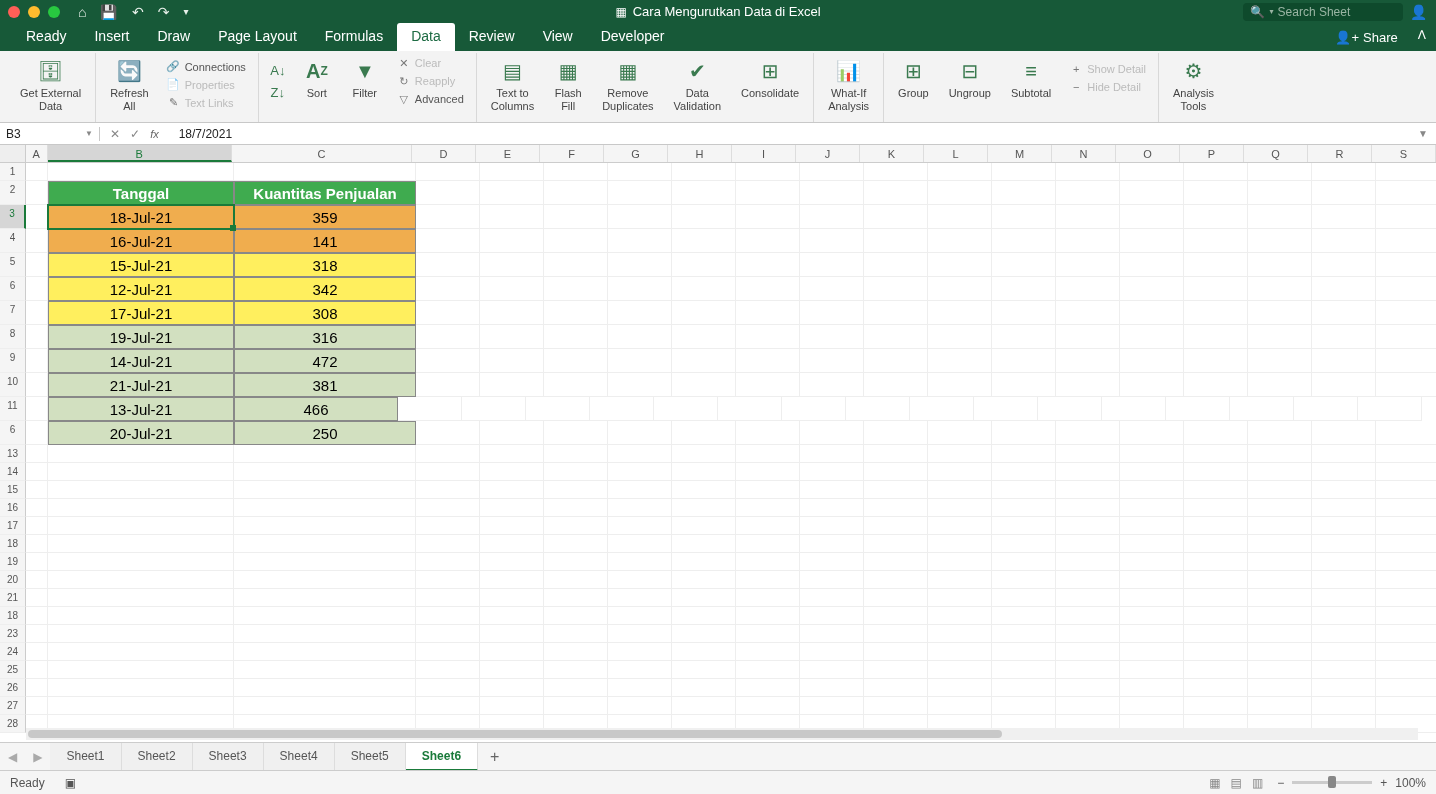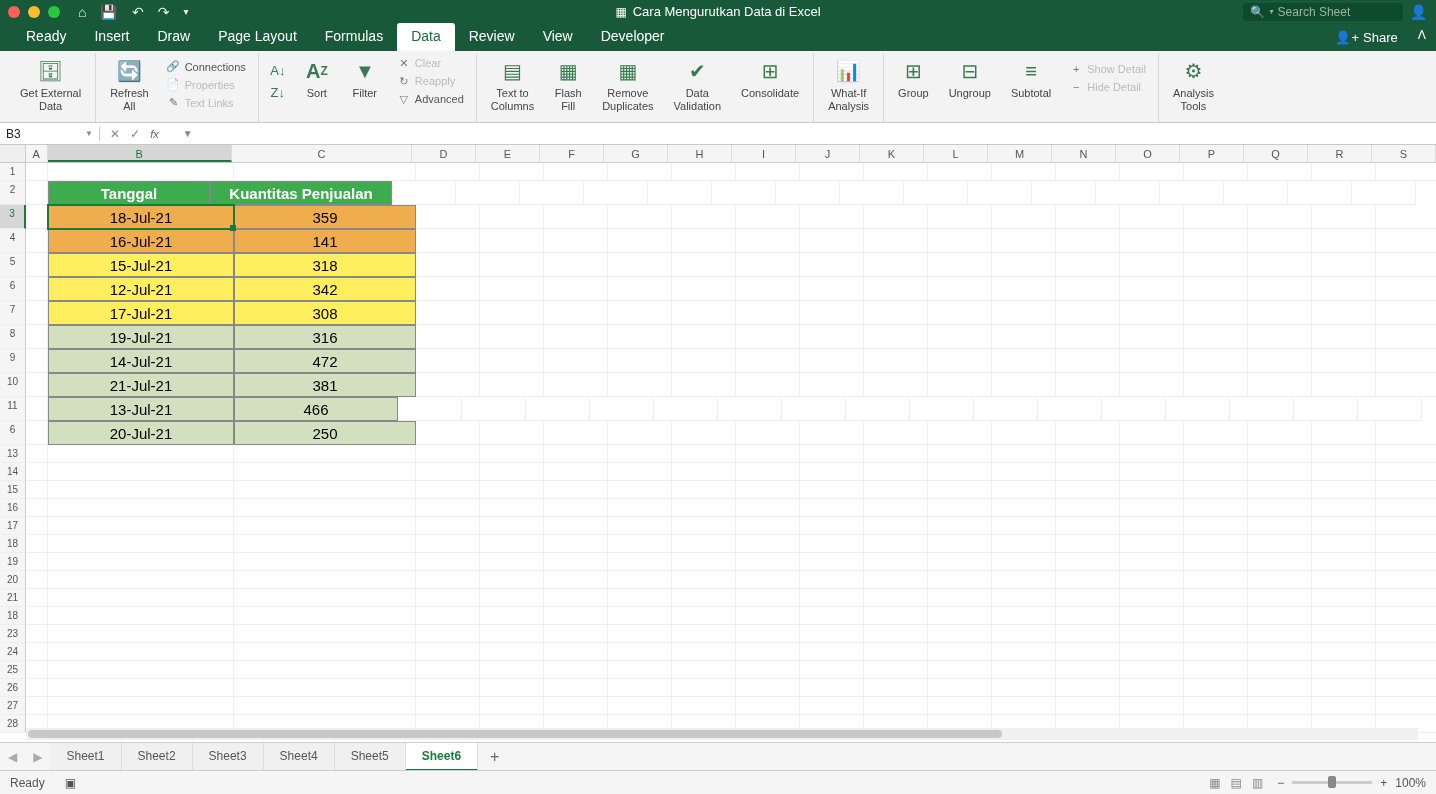--- a/index.html
+++ b/index.html
@@ -274,20 +274,21 @@
 <div class="formula-bar">
   <div class="namebox">
     <span>B3</span>
     <span class="dd">▼</span>
   </div>
   <div class="fx-btns">
     <span>✕</span>
     <span>✓</span>
     <span class="fx-label">fx</span>
   </div>
+  <div class="formula-input">18/7/2021</div>
   <div class="formula-expand">▼</div>
 </div>
 
 <div class="colheaders">
   <div class="corner"></div>
   <div class="ch" style="width:22px;">A</div>
   <div class="ch selB" style="width:186px;">B</div>
   <div class="ch" style="width:182px;">C</div>
   <div id="extra-cols" style="display:flex;">
       <div class="ch" style="width: 64px;">D</div>
@@ -357,21 +358,21 @@
         <div class="cell" style="width: 64px;"></div>
         <div class="cell" style="width: 64px;"></div>
         <div class="cell" style="width: 64px;"></div>
         <div class="cell" style="width: 64px;"></div>
         <div class="cell" style="width: 64px;"></div>
         <div class="cell" style="width: 64px;"></div>
         <div class="cell" style="width: 64px;"></div>
       </div>
       <div class="cellrow big">
         <div class="cell" style="width: 22px;"></div>
-        <div class="cell tbl-header" style="width: 162px;">Tanggal</div>
+        <div class="cell tbl-header" style="width: 186px;">Tanggal</div>
         <div class="cell tbl-header" style="width: 182px;">Kuantitas Penjualan</div>
         <div class="cell" style="width: 64px;"></div>
         <div class="cell" style="width: 64px;"></div>
         <div class="cell" style="width: 64px;"></div>
         <div class="cell" style="width: 64px;"></div>
         <div class="cell" style="width: 64px;"></div>
         <div class="cell" style="width: 64px;"></div>
         <div class="cell" style="width: 64px;"></div>
         <div class="cell" style="width: 64px;"></div>
         <div class="cell" style="width: 64px;"></div>

